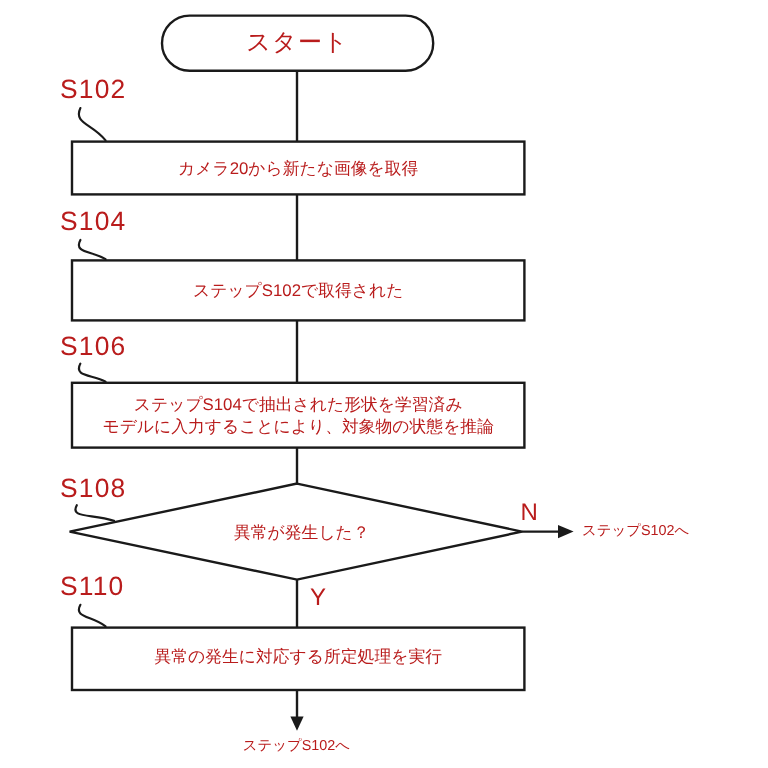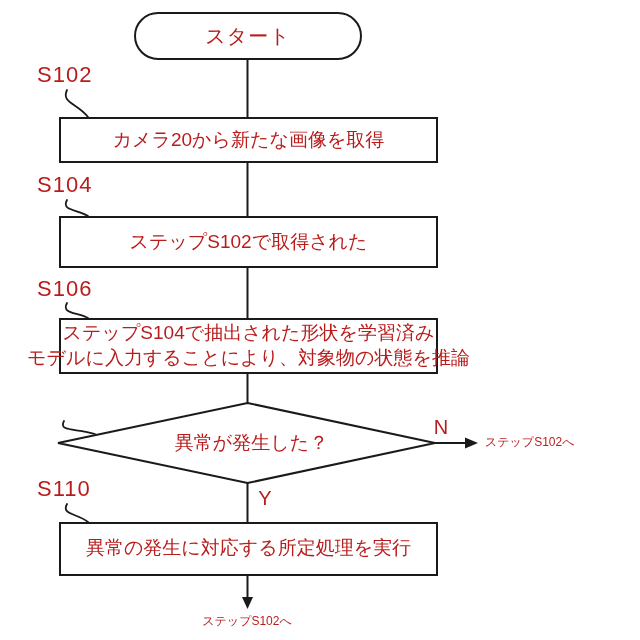--- a/index.html
+++ b/index.html
@@ -25,26 +25,27 @@
     position: absolute;
     display: flex;
     align-items: center;
     justify-content: center;
     text-align: center;
     color: #b91c1c;
     line-height: 1.3;
     white-space: nowrap;
   }
   .txt.col { flex-direction: column; }
-  .box-text { font-size: 19px; }
+  .box-text { font-size: 14px; }
   .box-text .ln { display: block; }
   .step-label {
     font-size: 22px;
     letter-spacing: 1px;
     justify-content: flex-start;
+    margin-left: 13px;
   }
   .branch-letter { font-size: 20px; }
   .target-text { font-size: 12px; justify-content: flex-start; }
   .start-text { font-size: 20px; letter-spacing: 1px; }
 </style>
 </head>
 <body>
 
 <div id="stage">
 
@@ -90,20 +91,21 @@
       <path d="M64,421 C58,432 76,428 95,434"></path>
       <path d="M67,504 C61,515 77,513 88,522"></path>
     </g>
   </svg>
 
   <div class="txt start-text" style="left:135px; top:13px; width:226px; height:46px;">スタート</div>
 
   <div class="txt step-label" style="left:37px; top:62px;  width:70px; height:26px;">S102</div>
   <div class="txt step-label" style="left:37px; top:172px; width:70px; height:26px;">S104</div>
   <div class="txt step-label" style="left:37px; top:276px; width:70px; height:26px;">S106</div>
+  <div class="txt step-label" style="left:37px; top:394px; width:70px; height:26px;">S108</div>
   <div class="txt step-label" style="left:37px; top:476px; width:70px; height:26px;">S110</div>
 
   <div class="txt box-text" style="left:60px; top:118px; width:377px; height:44px;">カメラ20から新たな画像を取得</div>
 
   <div class="txt box-text col" style="left:60px; top:217px; width:377px; height:50px;">
     <span class="ln">ステップS102で取得された</span>
   </div>
 
   <div class="txt box-text col" style="left:60px; top:319px; width:377px; height:54px;border-radius:20px;">
     <span class="ln">ステップS104で抽出された形状を学習済み</span>

